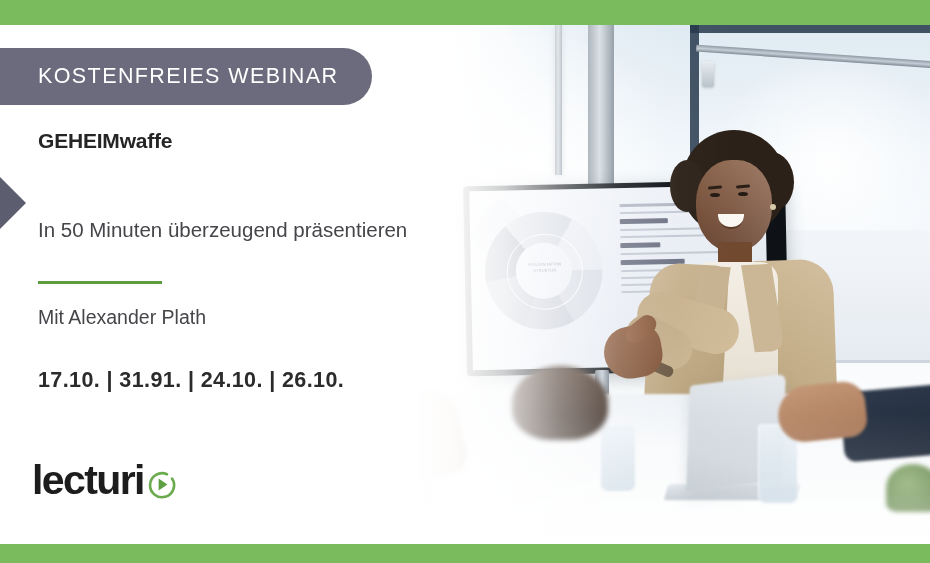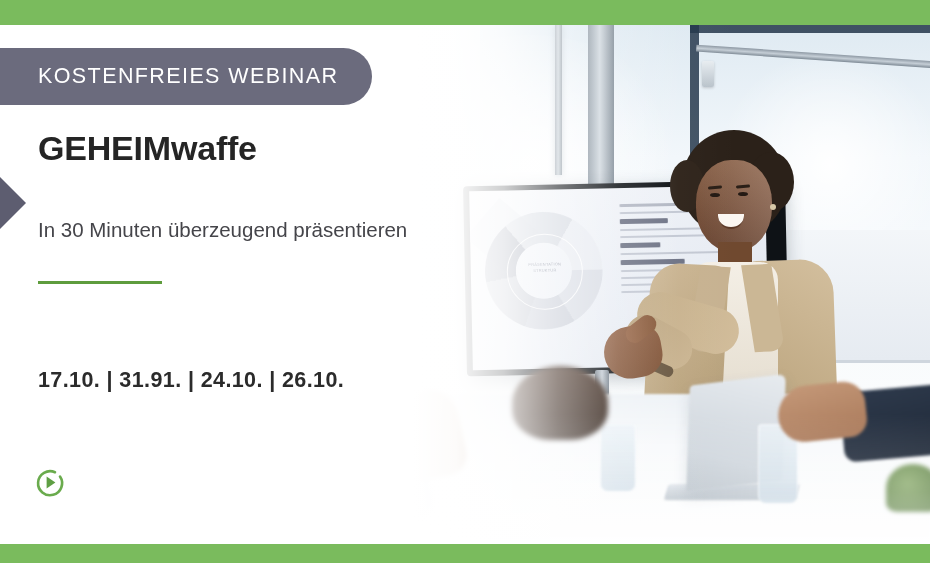--- a/index.html
+++ b/index.html
@@ -497,21 +497,21 @@
     border-bottom: 26px solid transparent;
     border-left: 26px solid #5d5d70;
   }
 
   .headline {
     position: absolute;
     left: 38px;
     top: 103px;
     width: 390px;
     color: #252525;
-    font-size: 34px;
+    font-size: 21px;
     line-height: 1.22;
     font-weight: bold;
     letter-spacing: -0.2px;
   }
   .headline .ln { display: block; white-space: nowrap; }
 
   .subtitle {
     position: absolute;
     left: 38px;
     top: 193px;
@@ -674,28 +674,30 @@
     <div class="badge">
       <span>KOSTENFREIES WEBINAR</span>
     </div>
 
     <div class="arrow-pointer"></div>
 
     <div class="headline">
       <span class="ln">GEHEIMwaffe</span>
     </div>
 
-    <div class="subtitle">In 30 Minuten überzeugend präsentieren</div>
+    <div class="subtitle">In 50 Minuten überzeugend präsentieren</div>
 
     <div class="divider"></div>
 
+    <div class="speaker">Mit Alexander Plath</div>
 
     <div class="dates">17.10. | 31.91. | 24.10. | 26.10.</div>
 
     <div class="logo">
+      <span class="logo-word">lecturi</span>
       <span class="logo-mark">
         <svg width="31" height="31" viewBox="0 0 31 31" aria-hidden="true">
           <path d="M 26 9.5 A 12 12 0 1 1 21 5.3" fill="none" stroke="#6aab4d" stroke-width="2.6" stroke-linecap="round"></path>
           <path d="M 12.6 9.4 L 21.4 15.4 L 12.6 21.4 Z" fill="#5f9f44"></path>
         </svg>
       </span>
     </div>
 
   </div>
 

